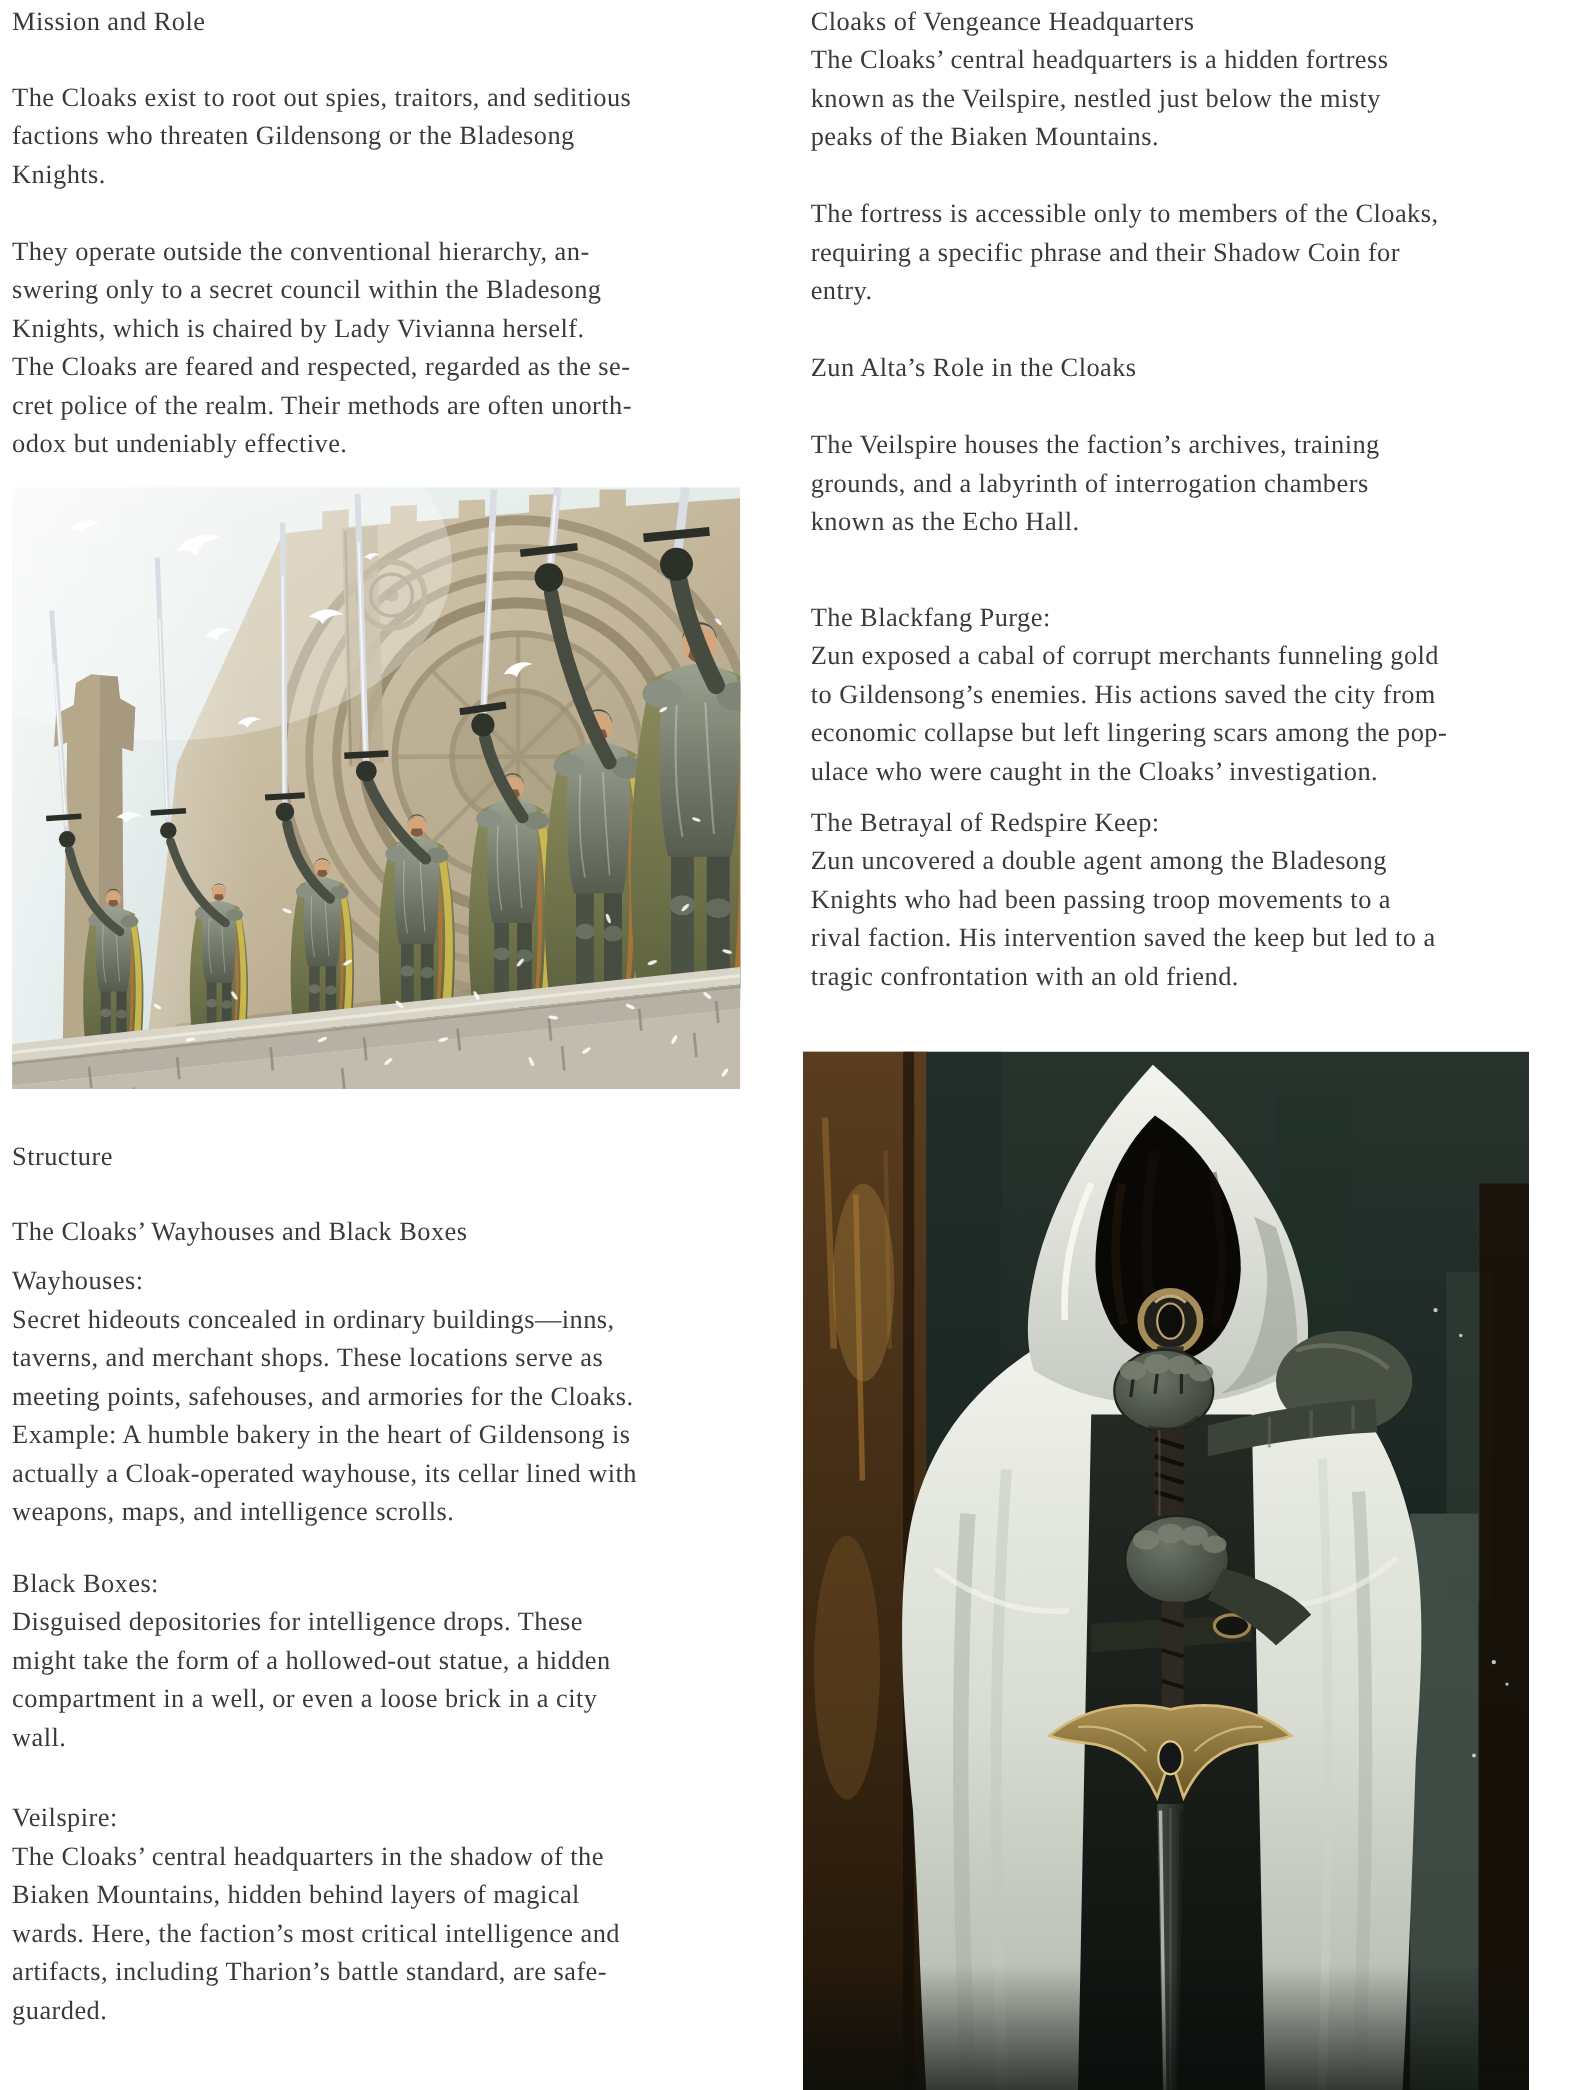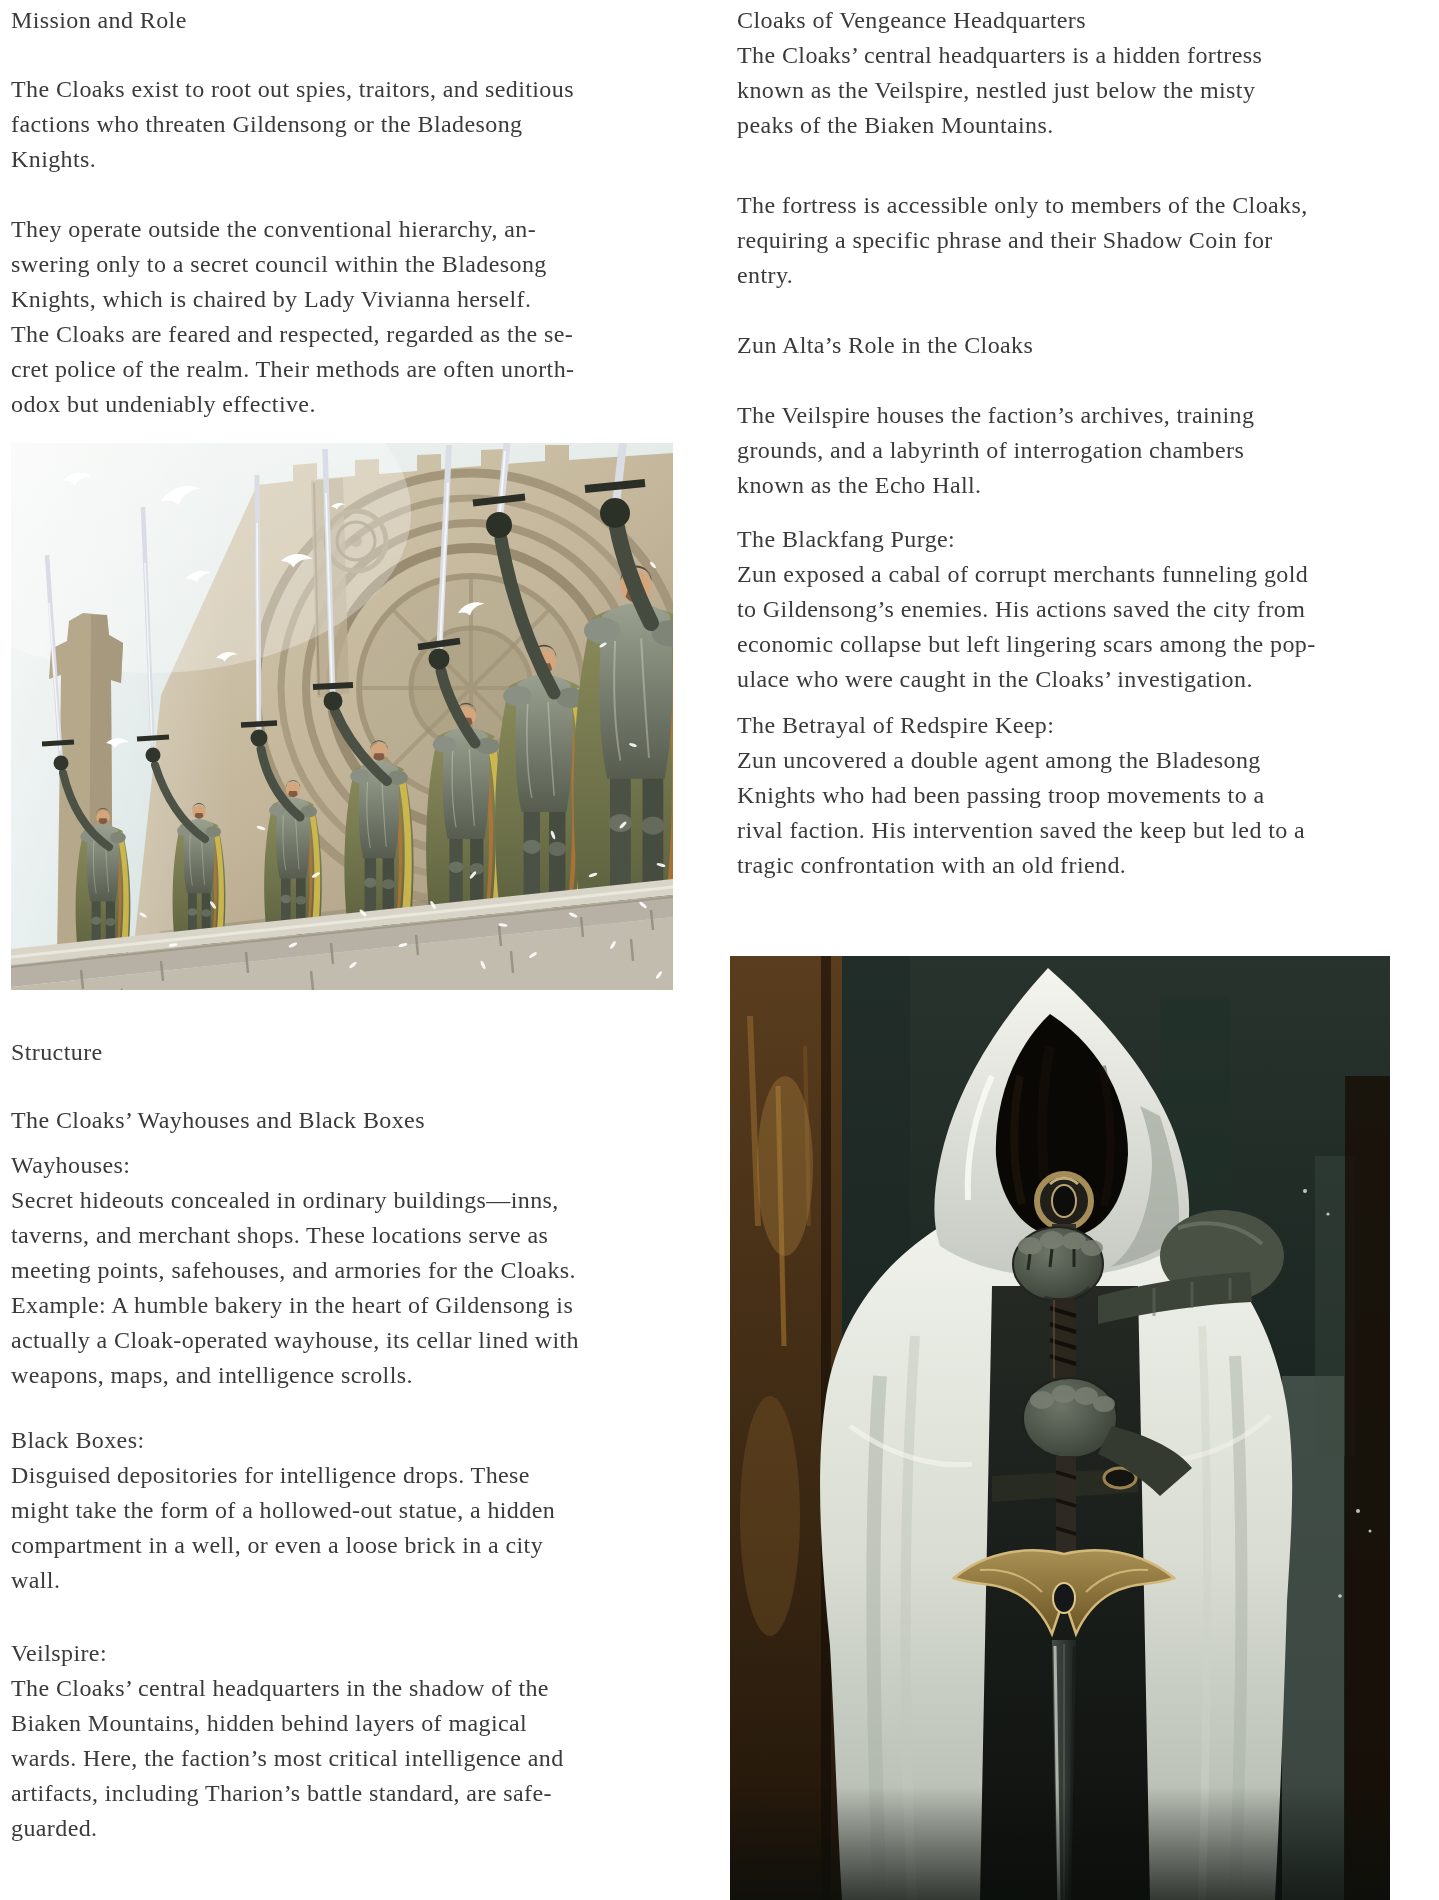--- a/index.html
+++ b/index.html
@@ -234,28 +234,28 @@
 wards. Here, the faction’s most critical intelligence and
 artifacts, including Tharion’s battle standard, are safe-
 guarded.</p>
   </div>
 
   <div class="col col-right">
     <p class="blk">Cloaks of Vengeance Headquarters
 The Cloaks’ central headquarters is a hidden fortress
 known as the Veilspire, nestled just below the misty
 peaks of the Biaken Mountains.</p>
-    <p class="blk" style="margin-top:45px">The fortress is accessible only to members of the Cloaks,
+    <p class="blk" style="margin-top:35px">The fortress is accessible only to members of the Cloaks,
 requiring a specific phrase and their Shadow Coin for
 entry.</p>
     <p class="blk" style="margin-top:35px">Zun Alta’s Role in the Cloaks</p>
     <p class="blk" style="margin-top:35px">The Veilspire houses the faction’s archives, training
 grounds, and a labyrinth of interrogation chambers
 known as the Echo Hall.</p>
-    <p class="blk" style="margin-top:19px">The Blackfang Purge:
+    <p class="blk" style="margin-top:52px">The Blackfang Purge:
 Zun exposed a cabal of corrupt merchants funneling gold
 to Gildensong’s enemies. His actions saved the city from
 economic collapse but left lingering scars among the pop-
 ulace who were caught in the Cloaks’ investigation.</p>
     <p class="blk" style="margin-top:11px">The Betrayal of Redspire Keep:
 Zun uncovered a double agent among the Bladesong
 Knights who had been passing troop movements to a
 rival faction. His intervention saved the keep but led to a
 tragic confrontation with an old friend.</p>
   </div>

